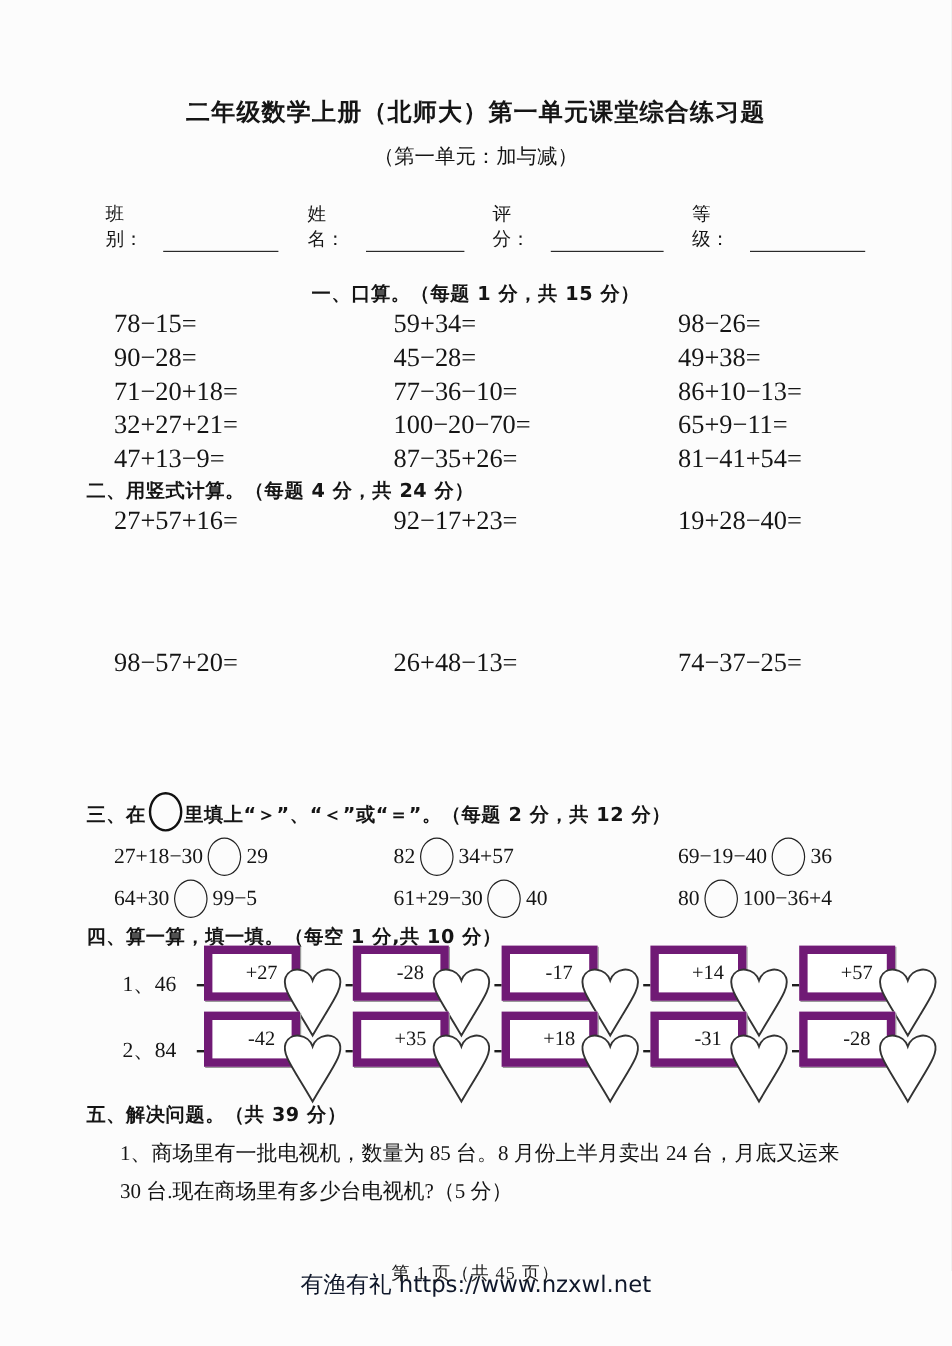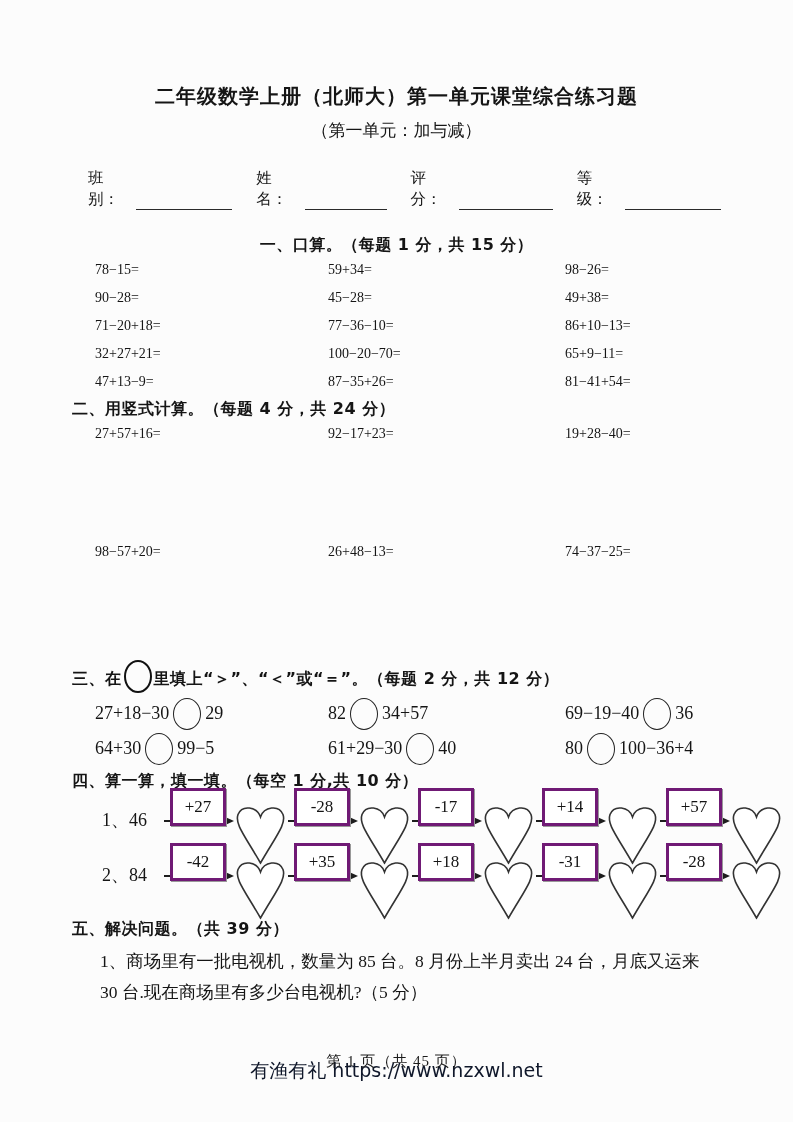--- a/index.html
+++ b/index.html
@@ -5,60 +5,60 @@
   html,body { margin:0; padding:0; background:#e8e8e8; }
   .page {
     width:793px; height:1122px; margin:0 auto; position:relative;
     background:#fcfcfc; overflow:hidden;
     font-family:"Liberation Serif","DejaVu Serif",serif; color:#151515;
   }
   .inner { padding:0 72px; }
 
   .title {
     margin-top:84px; text-align:center;
-    font-family:Liberation Sans, sans-serif;
+    font-family:Liberation Mono, monospace;
     font-weight:bold; font-size:20px; line-height:24px; letter-spacing:1px;
   }
   .subtitle { margin-top:12px; text-align:center; font-size:17px; line-height:22px; }
 
   .form-row { margin-top:26px; display:flex; padding-left:16px; font-size:15.5px; align-items:flex-end; }
   .field { display:flex; align-items:flex-end; margin-right:24px; }
   .field:last-child { margin-right:0; }
   .blank { display:inline-block; border-bottom:1.5px solid #2a2a2a; height:17px; margin-left:2px; }
   .blank.w1 { width:96px; } .blank.w2 { width:82px; } .blank.w3 { width:94px; } .blank.w4 { width:96px; }
 
   .sec-heading {
     font-family:"DejaVu Sans","Liberation Sans",sans-serif;
     font-weight:bold; font-size:16px; line-height:22px; letter-spacing:0.5px;
   }
   .mt24 { margin-top:24px;text-align:center; } .mt2 { margin-top:2px; } .mt4 { margin-top:4px; }
 
-  .grid3 { display:grid; grid-template-columns:233px 237px 1fr; padding-left:23px; font-size:14px; }
+  .grid3 { display:grid; grid-template-columns:233px 237px 1fr; padding-left:23px; font-size:22px; }
   .grid3 .cell { height:28px; line-height:28px; white-space:nowrap; }
 
   .workspace-a { height:90px; }
   .workspace-b { height:92px; }
 
   .cmp-heading { line-height:34px; margin-top:2px; }
   .h-circle {
     display:inline-block; width:24px; height:29px; border:2px solid #111;
     border-radius:50%; vertical-align:-9px; margin:0 2px;
   }
   .cmp-row { display:grid; grid-template-columns:233px 237px 1fr; padding-left:23px; font-size:18px; height:35px; align-items:center; }
   .cmp-cell { display:flex; align-items:center; white-space:nowrap; }
   .circle { width:26px; height:30px; border:1.5px solid #222; border-radius:50%; flex:none; margin:0 4px; background:transparent; }
 
   .chain-area { margin-top:2px; }
   .chain-row { display:flex; height:55px; padding-left:30px; position:relative; }
   .chain-label { width:62px; padding-top:14px; font-size:18px; flex:none; white-space:nowrap; }
   .unit { position:relative; width:124px; height:55px; flex:none; }
   .op-box {
     position:absolute; left:6px; top:-6px; width:50px; height:32px;
-    border:3px solid #701a75; background:#fff; box-shadow:1px 1px 0 #999;
-    display:flex; align-items:center; justify-content:center; font-size:17px;
+    border:7px solid #701a75; background:#fff; box-shadow:1px 1px 0 #999;
+    display:flex; align-items:center; justify-content:center; font-size:17px;padding-left:16px;
   }
   .arrow { position:absolute; left:0; top:26px; width:68px; height:2px; background:#1d1d1d; }
   .arrow::after {
     content:""; position:absolute; right:-2px; top:-4px; width:0; height:0;
     border-left:11px solid #1d1d1d; border-top:5px solid transparent; border-bottom:5px solid transparent;
   }
   .heart { position:absolute; left:70px; top:8px; width:53px; height:64px; }
 
   .solve-heading { margin-top:14px; position:relative; z-index:2; }
   .solve-body { padding-left:28px; margin-top:6px; font-size:17.5px; line-height:31px; position:relative; z-index:2; }

